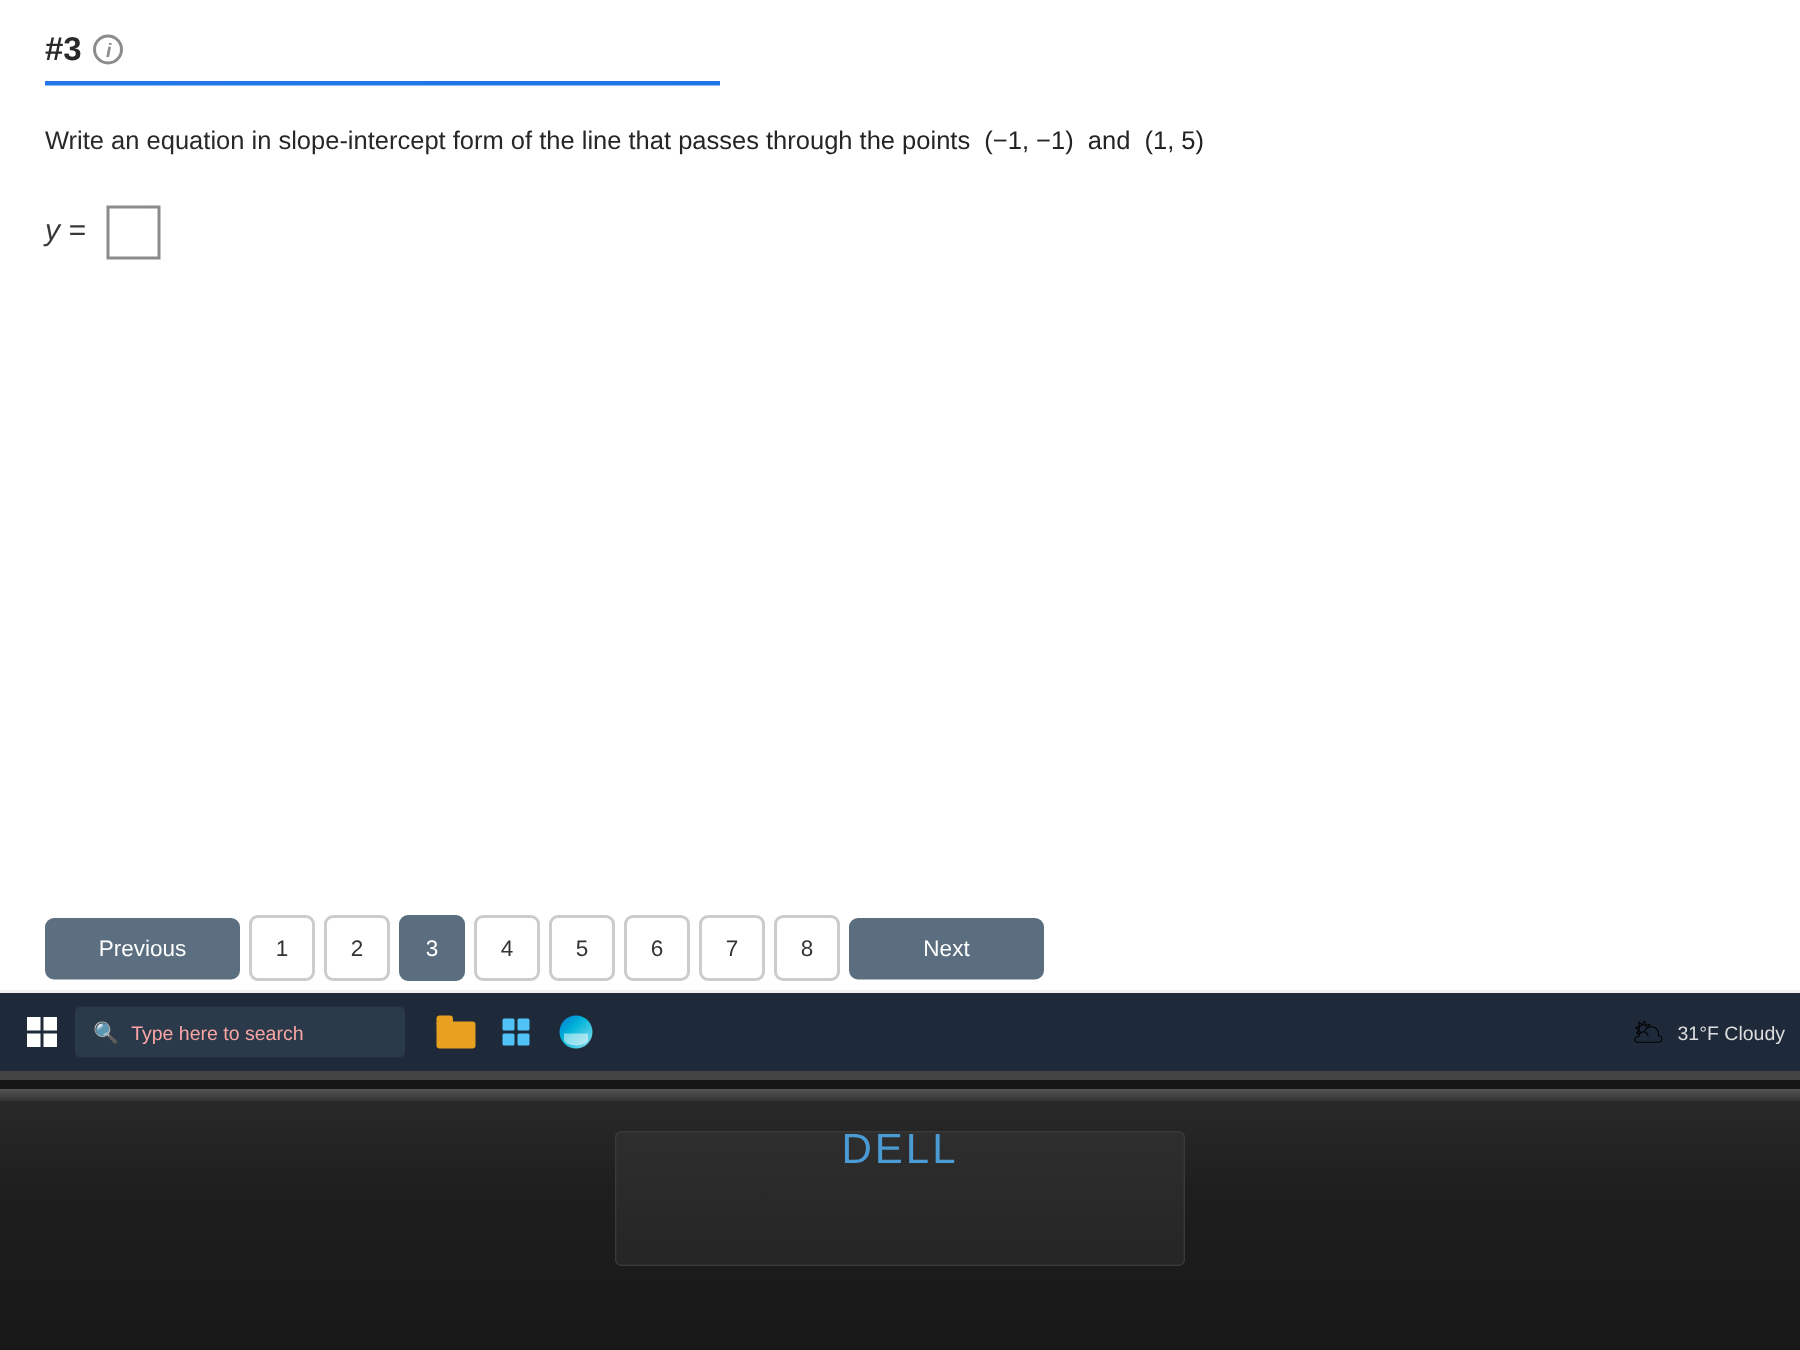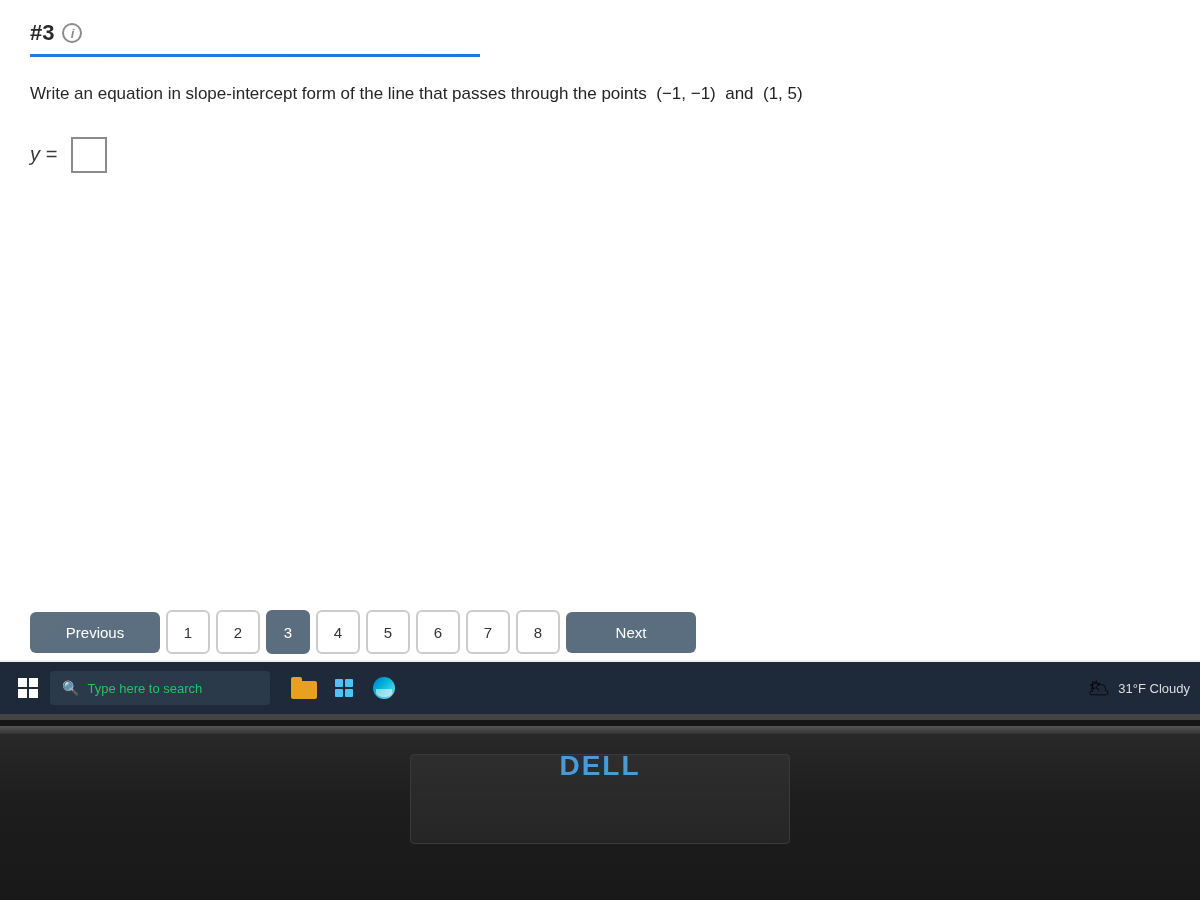--- a/index.html
+++ b/index.html
@@ -157,21 +157,21 @@
       margin-right: 8px;
     }
 
     .search-icon-tb {
       color: #aaa;
       margin-right: 8px;
       font-size: 14px;
     }
 
     .search-text-tb {
-      color: #22c55e;
+      color: #fca5a5;
       font-size: 13px;
     }
 
     .taskbar-icons {
       display: flex;
       align-items: center;
       gap: 4px;
       margin-left: 8px;
     }
 
@@ -317,21 +317,21 @@
       margin-top: 20px;
     }
 
     
     .dell-logo {
       position: absolute;
       top: 750px;
       left: 50%;
       transform: translateX(-50%);
       font-size: 28px;
-      font-weight: 700;
+      font-weight: 400;
       color: #4a9ad4;
       letter-spacing: 2px;
     }
 
     .dell-logo span {
       color: #4a9ad4;
     }
 
     
     .screen-overlay {

